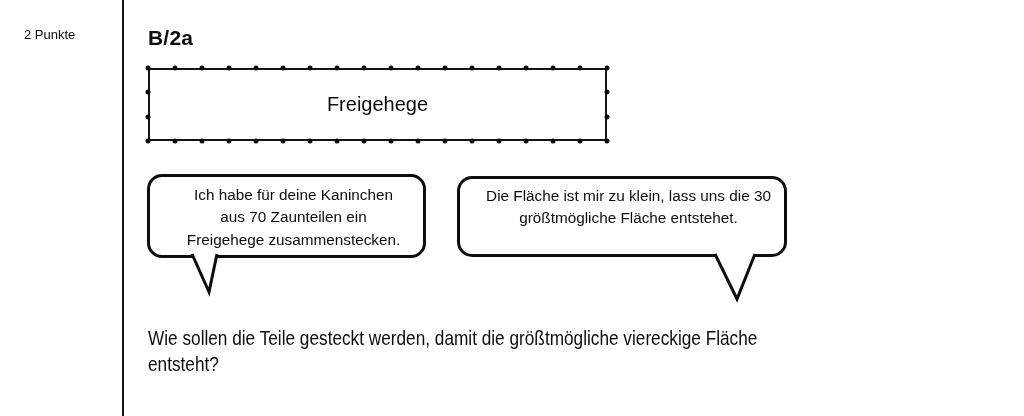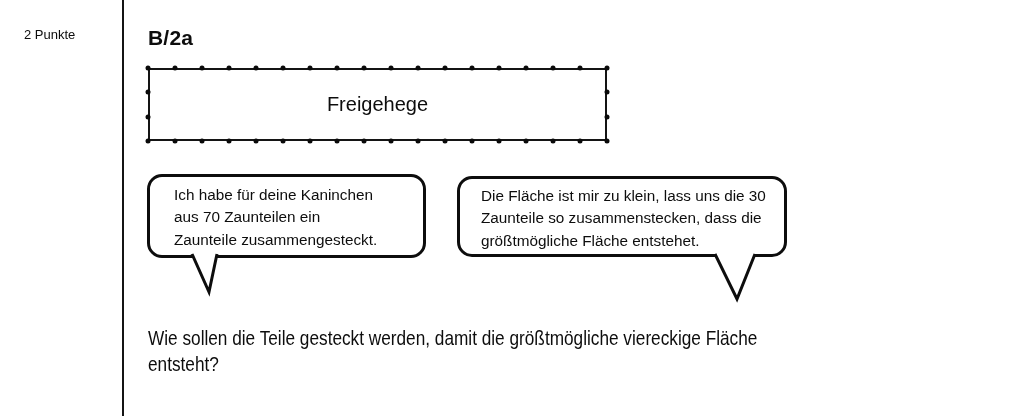--- a/index.html
+++ b/index.html
@@ -42,21 +42,21 @@
     position: absolute; width: 5px; height: 5px;
     background: #0a0a0a; border-radius: 50%;
     transform: translate(-50%, -50%);
   }
   .bubble {
     position: absolute;
     border: 3px solid #0d0d0d;
     border-radius: 15px;
     box-sizing: border-box;
     background: #ffffff;
-    font-size: 15.3px; line-height: 22.4px;
+    font-size: 15.3px; line-height: 22.4px; text-align: center;
   }
   .bubble-left  { left: 147px; top: 174px; width: 279px; height: 84px; padding: 7px 10px 0 24px; }
   .bubble-right { left: 457px; top: 176px; width: 330px; height: 81px; padding: 6px 8px 0 21px; }
   .bubble-tail { position: absolute; }
   .tail-left  { left: 184px; top: 253px; }
   .tail-right { left: 704px; top: 252px; }
   .question {
     position: absolute; left: 148px; top: 325px;
     font-size: 21px; line-height: 26px;
     transform: scaleX(0.82); transform-origin: 0 0;
@@ -113,29 +113,28 @@
     <div class="fence-dot" style="left: 100%; top: 100%;"></div>
     <div class="fence-dot" style="left: 0%; top: 33.3333%;"></div>
     <div class="fence-dot" style="left: 100%; top: 33.3333%;"></div>
     <div class="fence-dot" style="left: 0%; top: 66.6667%;"></div>
     <div class="fence-dot" style="left: 100%; top: 66.6667%;"></div>
   </div>
 
 <div class="bubble bubble-left">
   <div>Ich habe für deine Kaninchen</div>
   <div>aus 70 Zaunteilen ein</div>
-  <div>Zaunteile zusammengesteckt.</div>
+  <div>Freigehege zusammenstecken.</div>
 </div>
 <svg class="bubble-tail tail-left" width="44" height="44" viewBox="0 0 44 44">
   <path d="M 8 1 L 25 39 L 33 1" fill="#ffffff" stroke="#0d0d0d" stroke-width="3"></path>
 </svg>
 
 <div class="bubble bubble-right">
   <div>Die Fläche ist mir zu klein, lass uns die 30</div>
-  <div>Zaunteile so zusammenstecken, dass die</div>
   <div>größtmögliche Fläche entstehet.</div>
 </div>
 <svg class="bubble-tail tail-right" width="60" height="52" viewBox="0 0 60 52">
   <path d="M 11 2 L 33 47 L 51 2" fill="#ffffff" stroke="#0d0d0d" stroke-width="3"></path>
 </svg>
 
 <div class="question">
   <div>Wie sollen die Teile gesteckt werden, damit die größtmögliche viereckige Fläche</div>
   <div>entsteht?</div>
 </div>

